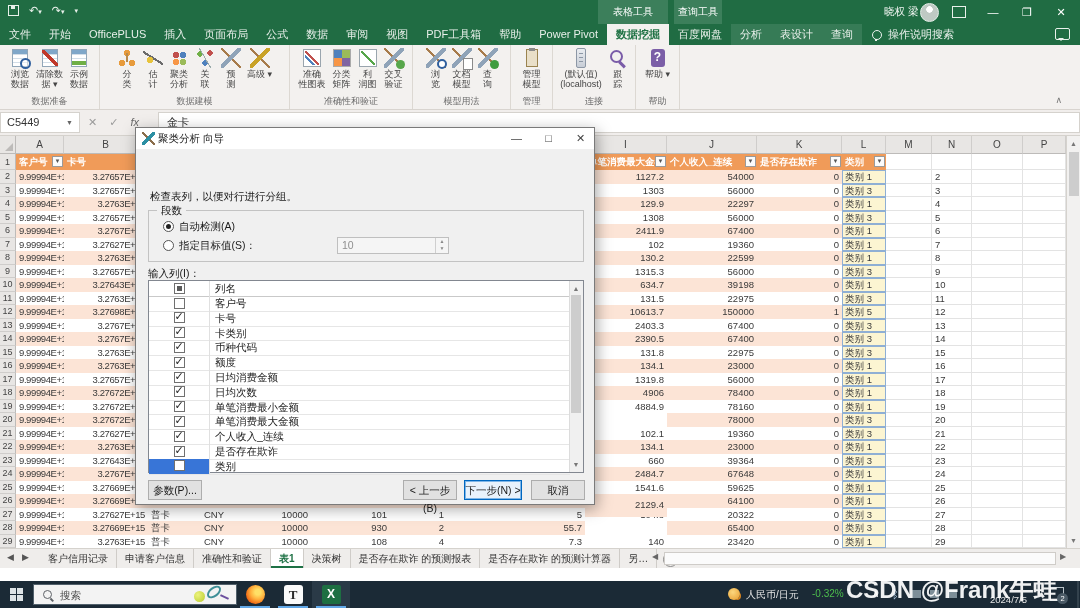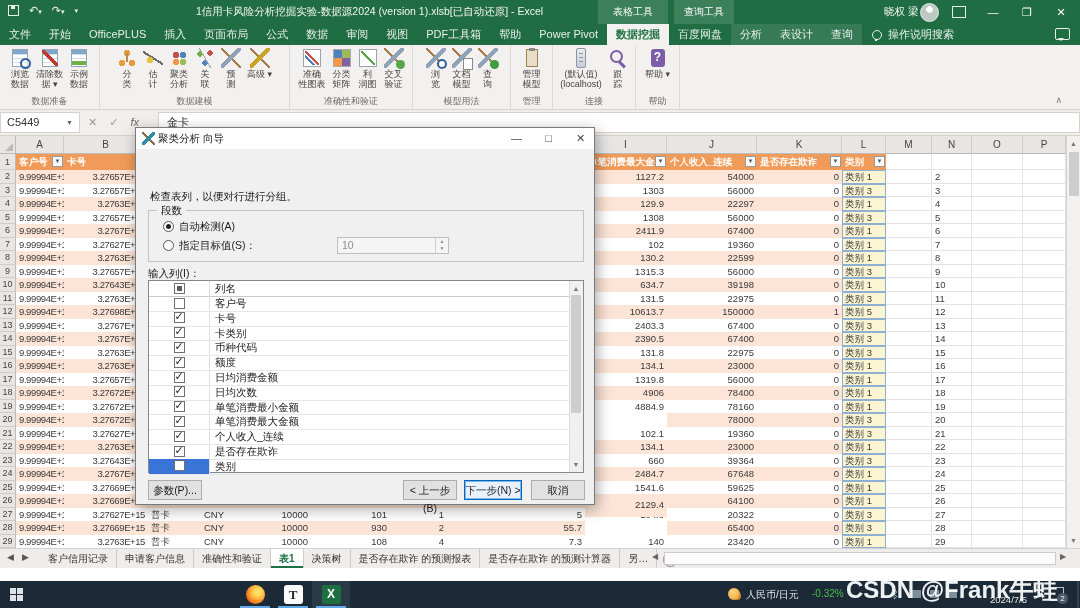--- a/index.html
+++ b/index.html
@@ -210,23 +210,22 @@
 
 <div id="app">
 
   <div id="titlebar" class="abs">
     <div class="qat abs">
       <span class="i-save"></span>
       <span>↶<span style="font-size:7px">▾</span></span>
       <span>↷<span style="font-size:7px">▾</span></span>
       <span style="font-size:7px">▾</span>
     </div>
-    <div class="tb-title abs" style="left:196px">1信用卡风险分析挖掘实验-数据源2024 (version 1).xlsb[已自动还原] - Excel</div>
     <div class="ctxpatch abs" style="left:598px;width:70px">表格工具</div>
-    <div class="ctxpatch abs" style="left:674px;width:60px">查询工具</div>
+    <div class="ctxpatch abs" style="left:674px;width:48px">查询工具</div>
     <div class="tb-user abs" style="left:884px">晓权 梁</div>
     <div class="avatar abs" style="left:920px"></div>
     <div class="ribopt abs" style="left:952px"></div>
     <div class="winbtn abs" style="left:976px">—</div>
     <div class="winbtn abs" style="left:1010px">❐</div>
     <div class="winbtn abs" style="left:1044px">✕</div>
   </div>
 
   <div id="tabrow" class="abs">
     <span class="tab">文件</span>
@@ -1023,20 +1022,27 @@
       </div>
     <span class="addsheet abs" id="addsheet" style="left: 663px;">+</span>
     <span class="harrow abs" style="left:652px">◀</span>
     <div class="hscroll abs"></div>
     <span class="harrow abs" style="left:1060px">▶</span>
   </div>
 
 
   <div id="taskbar" class="abs">
     <div class="abs win" style="left:10px;top:7px;width:13px;height:13px"></div>
+    <div id="searchbox" class="abs">
+      <span class="mag abs"></span>
+      <span class="sreplace abs">搜索</span>
+      <span class="ball abs"></span>
+      <span class="racket abs"></span>
+      <span class="rhandle abs"></span>
+    </div>
     <div class="appslot abs" style="left:236px">
         <span class="ff"></span>
         <span class="underln"></span>
       </div>
     <div class="appslot abs" style="left:274px">
         <span class="ticon">T</span>
         <span class="underln"></span>
       </div>
     <div class="appslot on abs" style="left:312px">
         <span class="xl">X</span>

